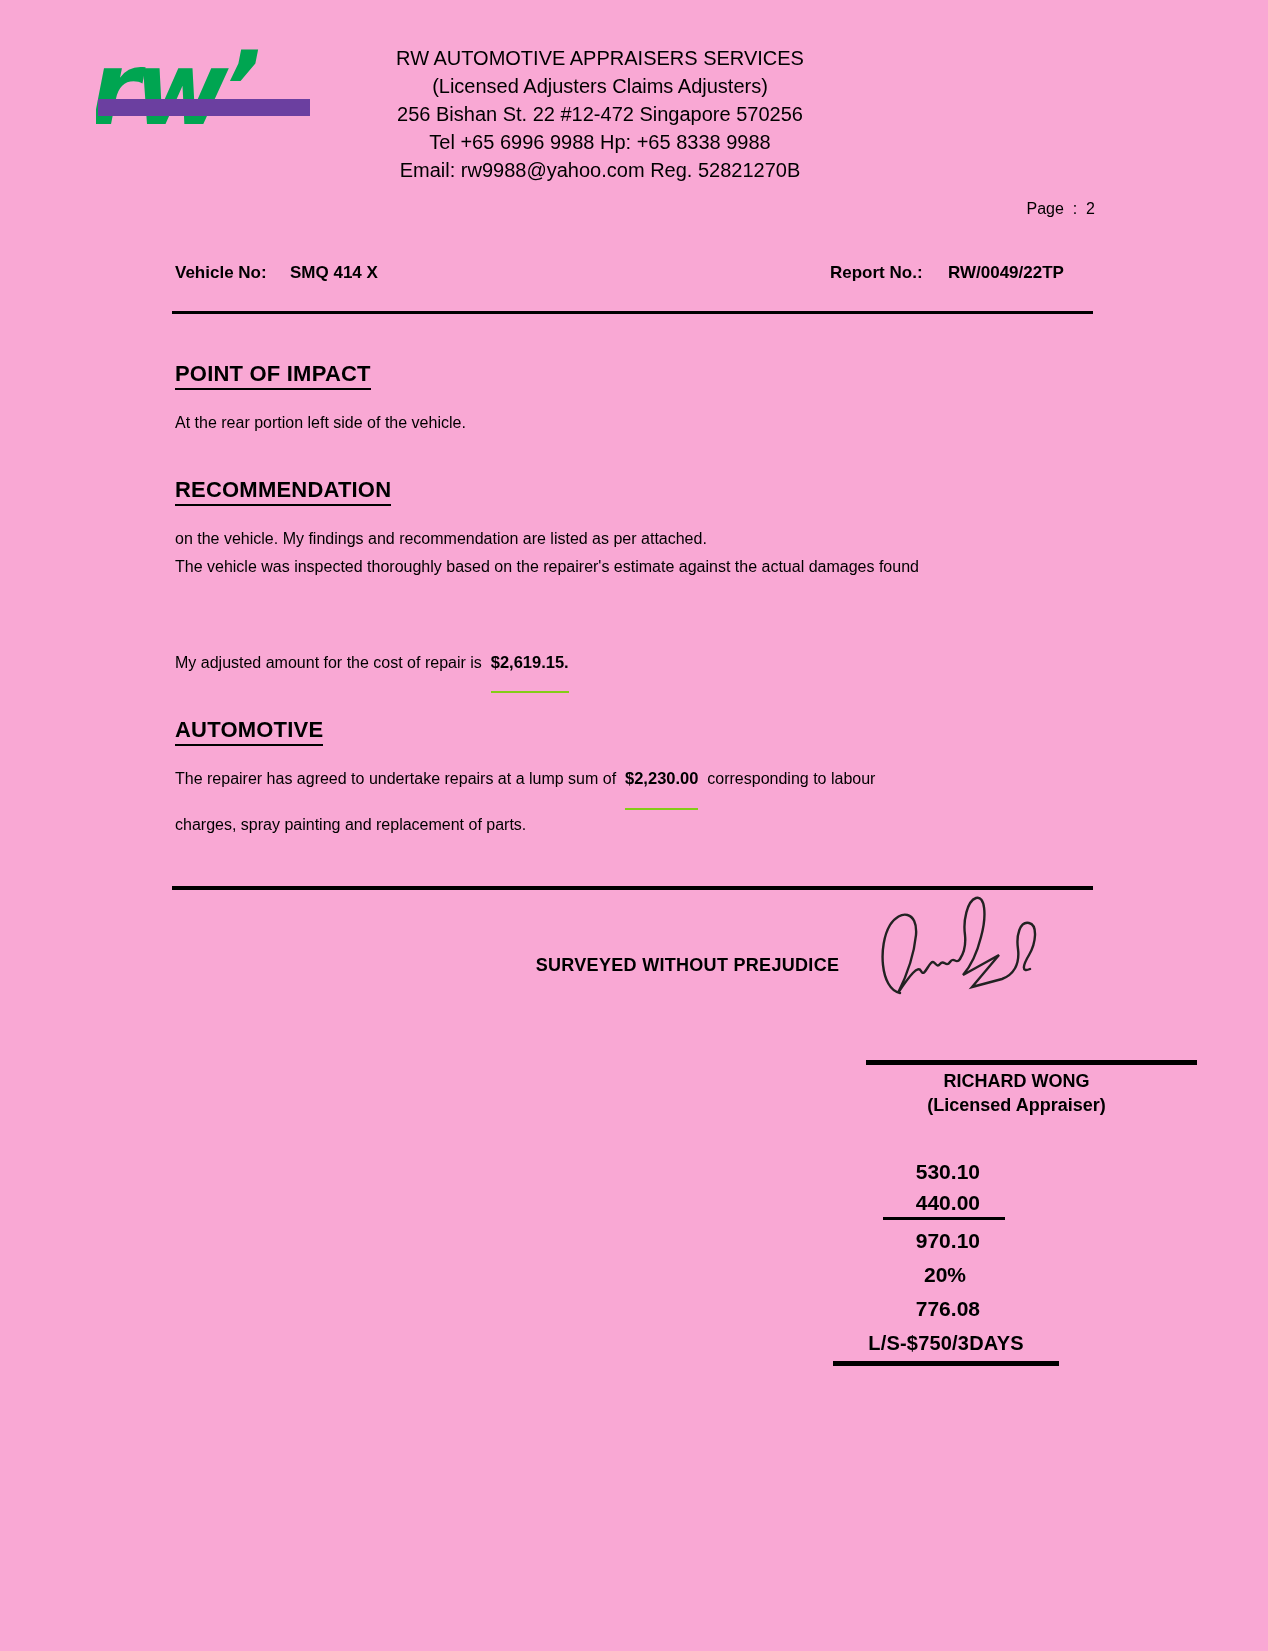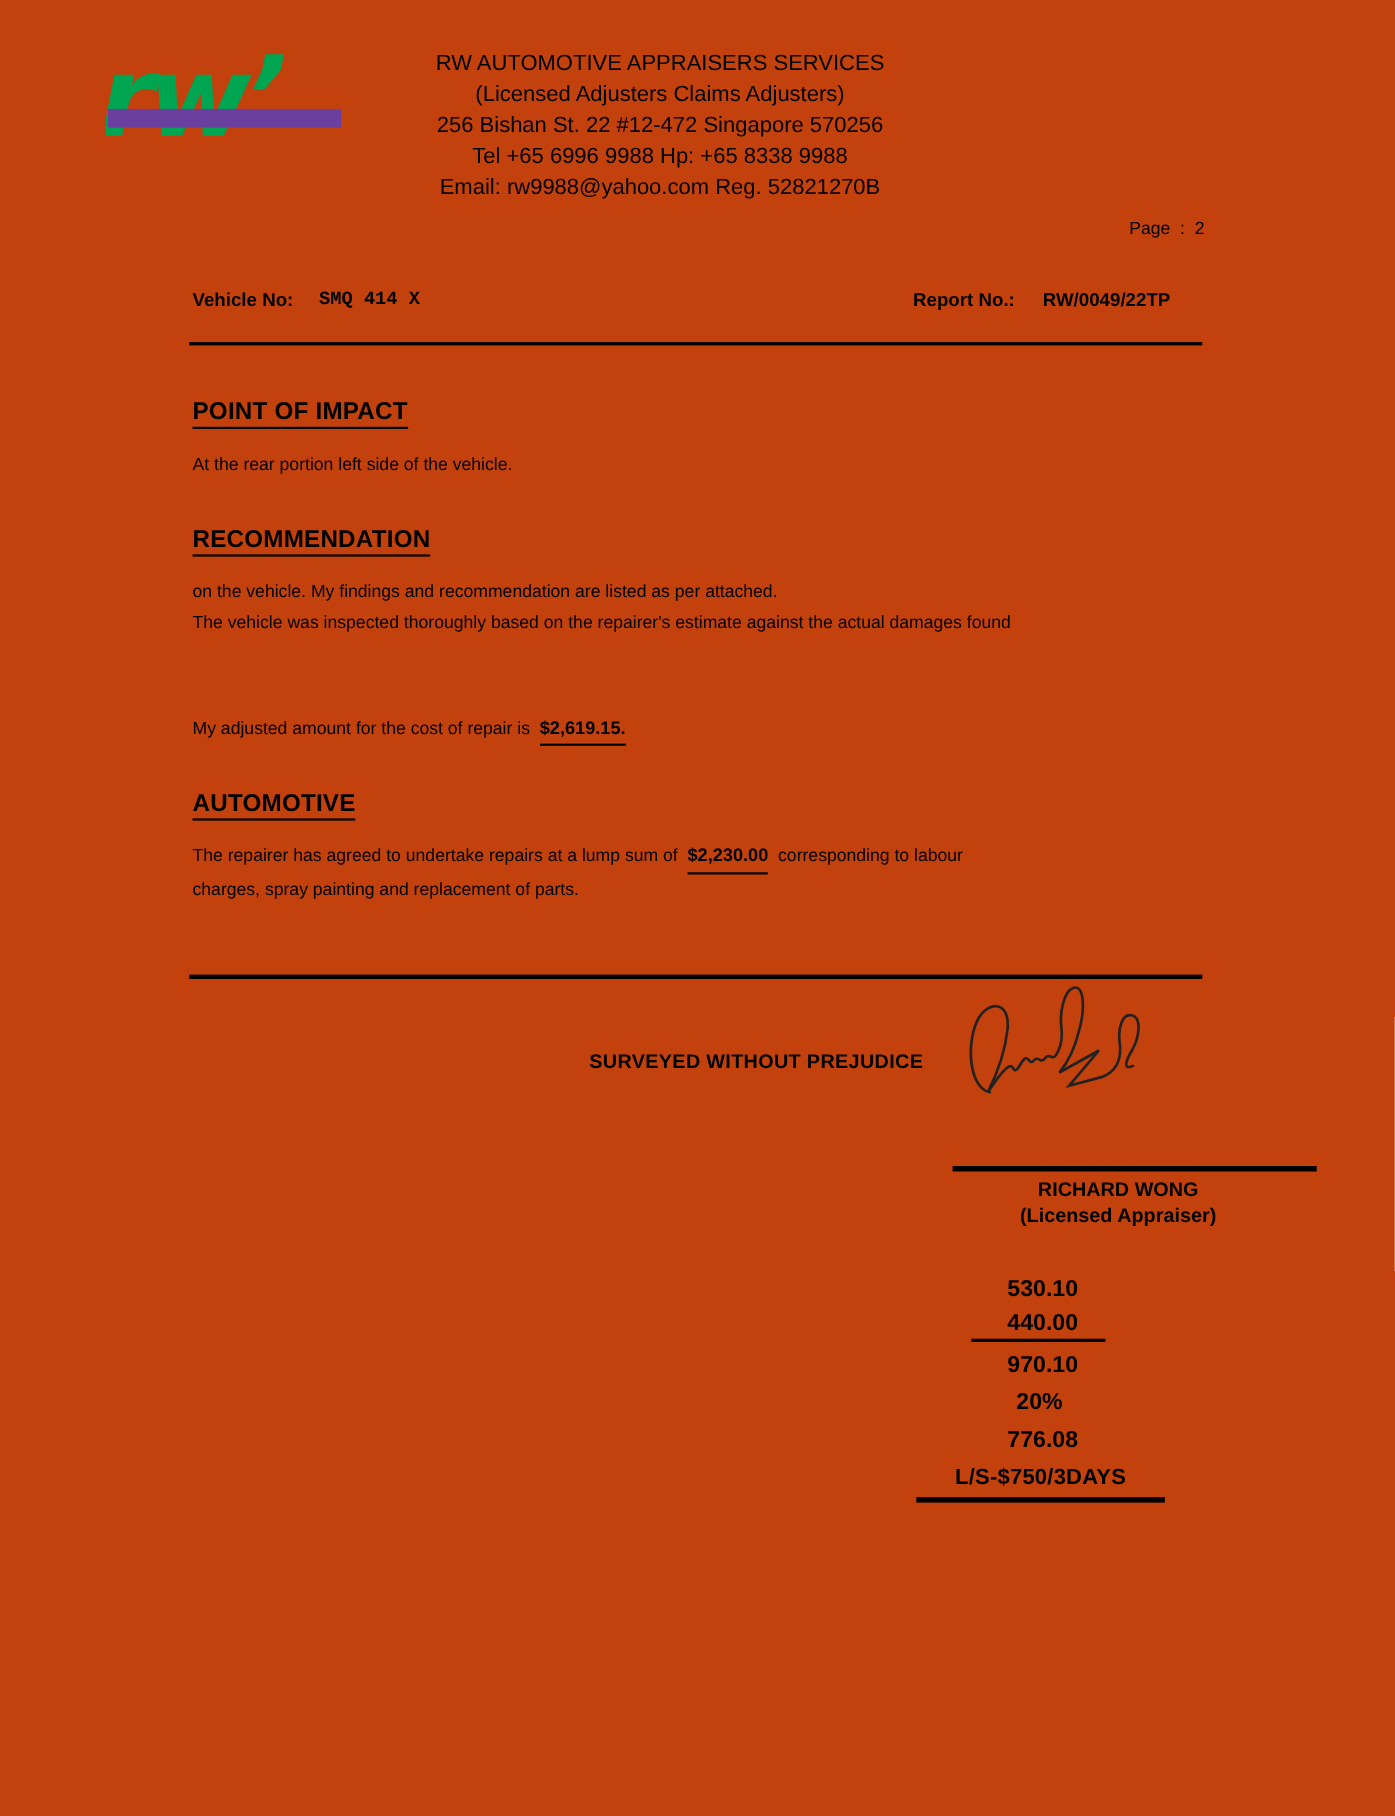--- a/index.html
+++ b/index.html
@@ -1,20 +1,20 @@
 <!DOCTYPE html>
 <html><head>
 <meta charset="utf-8">
 <style>
   html,body { margin:0; padding:0; background:#e8e8e8; }
   .page {
     position:relative;
     width:1268px; height:1651px;
     margin:0 auto;
-    background:#c2410c;
+    background:#f9a8d4;
     font-family:"Liberation Sans", sans-serif;
     color:#000;
     overflow:hidden;
   }
   .abs { position:absolute; }
   .pre { white-space:pre; }
   .center { text-align:center; }
   .right { text-align:right; }
 
   .header-block { font-size:20px; line-height:28px; text-align:center; }
@@ -25,22 +25,22 @@
     font-size:22px; font-weight:bold;
     display:inline-block;
     border-bottom:2px solid #000;
     padding-bottom:1px;
     letter-spacing:0.2px;
   }
   .body-text { font-size:16px; line-height:28px; }
   .amount {
     font-weight:bold;
     display:inline-block;
-    border-bottom:2px solid #000000;
-    padding-bottom:0px;
+    border-bottom:2px solid #84cc16;
+    padding-bottom:15px;
   }
   .surveyed { font-size:18px; font-weight:bold; letter-spacing:0.3px;margin-top:44px; }
   .signer { font-size:18px; font-weight:bold; }
   .calc-num { font-size:21px; font-weight:bold; line-height:30px; }
   .note { font-size:20px; font-weight:bold; letter-spacing:0.2px; }
 </style>
 </head>
 <body>
 
 <div class="page">
@@ -56,21 +56,21 @@
     <div>RW AUTOMOTIVE APPRAISERS SERVICES</div>
     <div>(Licensed Adjusters Claims Adjusters)</div>
     <div>256 Bishan St. 22 #12-472 Singapore 570256</div>
     <div>Tel +65 6996 9988 Hp: +65 8338 9988</div>
     <div>Email: rw9988@yahoo.com Reg. 52821270B</div>
   </div>
 
   <div class="abs page-label pre right" style="left:950px; top:200px; width:145px;">Page  :  2</div>
 
   <div class="abs meta" style="left:175px; top:263px;">Vehicle No:</div>
-  <div class="abs meta" style="left:290px; top:263px;font-family:Liberation Mono, monospace;">SMQ 414 X</div>
+  <div class="abs meta" style="left:290px; top:263px;">SMQ 414 X</div>
   <div class="abs meta" style="left:830px; top:263px;">Report No.:</div>
   <div class="abs meta" style="left:948px; top:263px;">RW/0049/22TP</div>
 
   <div class="abs rule" style="left:172px; top:311px; width:921px; height:3px;"></div>
 
   <div class="abs" style="left:175px; top:361px;">
     <span class="section-heading">POINT OF IMPACT</span>
   </div>
   <div class="abs body-text" style="left:175px; top:409px; width:900px;">At the rear portion left side of the vehicle.</div>
 

